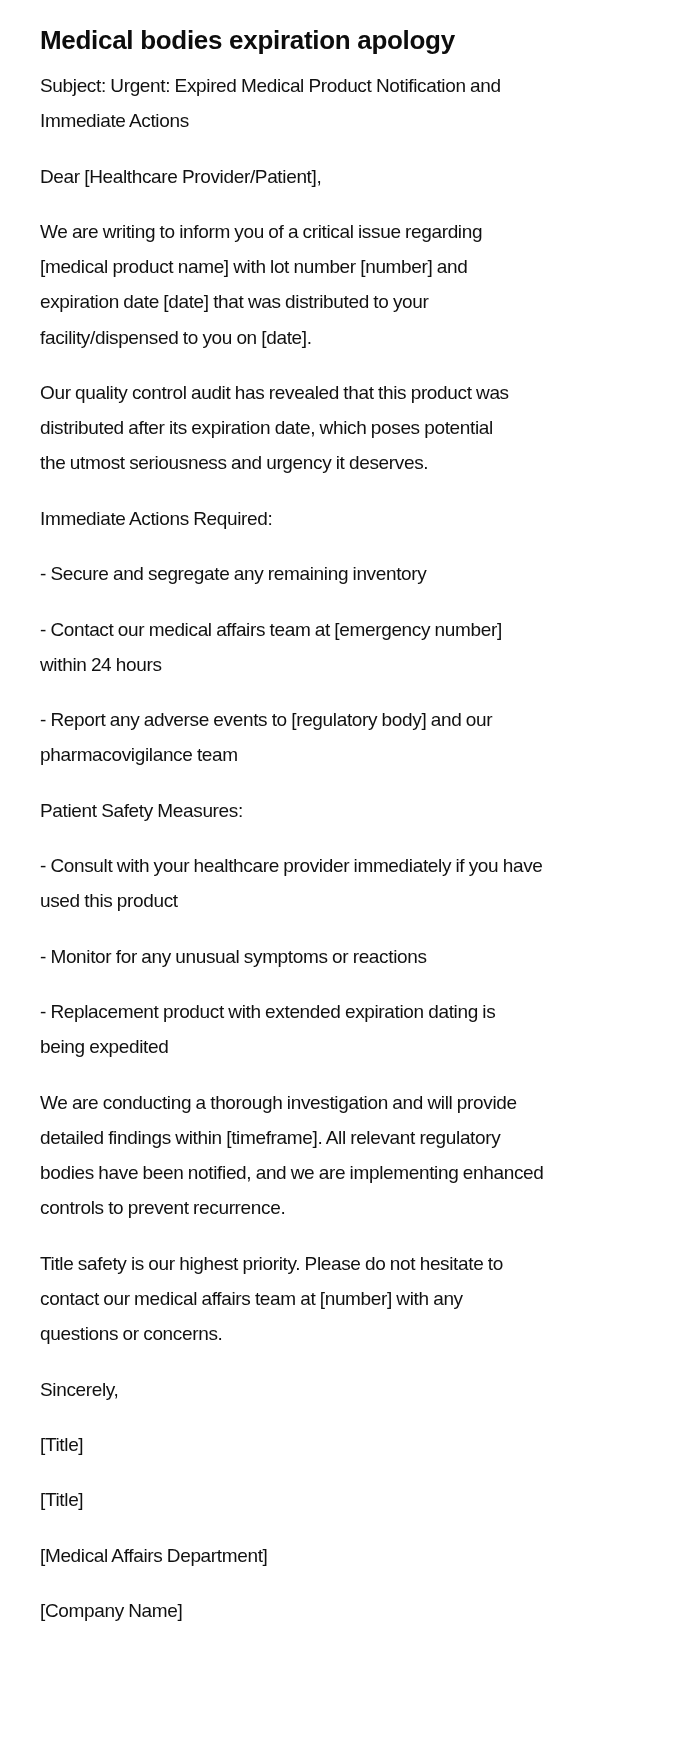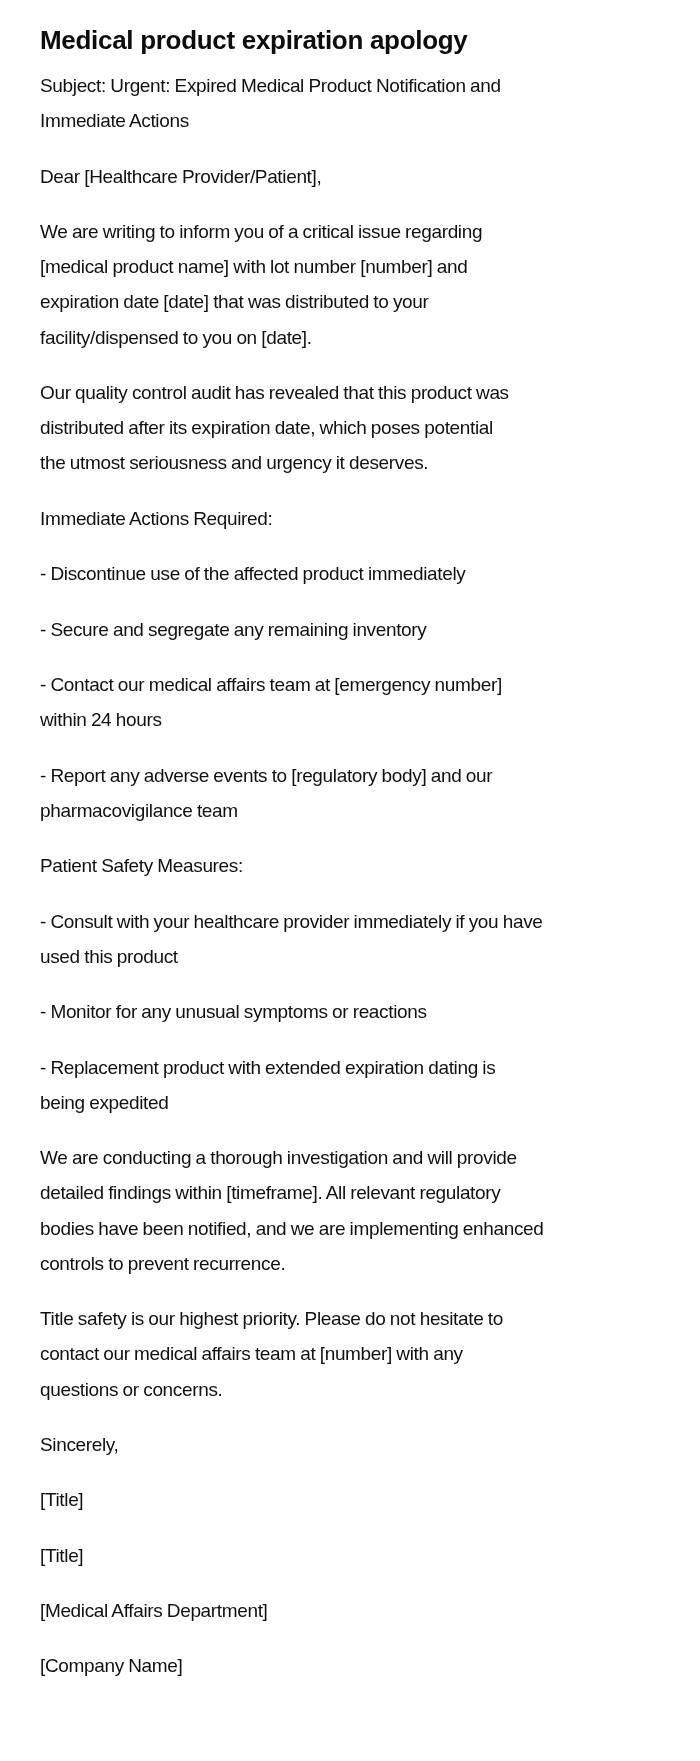--- a/index.html
+++ b/index.html
@@ -38,21 +38,21 @@
       white-space: normal;
     }
     .line {
       display: block;
     }
   </style>
 </head>
 <body>
 
 <div class="page">
-  <h1 class="doc-title">Medical product expiration apology</h1>
+  <h1 class="doc-title">Medical bodies expiration apology</h1>
 
   <p class="para">
     <span class="line">Subject: Urgent: Expired Medical Product Notification and</span>
     <span class="line">Immediate Actions</span>
   </p>
 
   <p class="para">
     <span class="line">Dear [Healthcare Provider/Patient],</span>
   </p>
 
@@ -66,23 +66,20 @@
   <p class="para">
     <span class="line">Our quality control audit has revealed that this product was</span>
     <span class="line">distributed after its expiration date, which poses potential</span>
     <span class="line">the utmost seriousness and urgency it deserves.</span>
   </p>
 
   <p class="para">
     <span class="line">Immediate Actions Required:</span>
   </p>
 
-  <p class="para">
-    <span class="line">- Discontinue use of the affected product immediately</span>
-  </p>
 
   <p class="para">
     <span class="line">- Secure and segregate any remaining inventory</span>
   </p>
 
   <p class="para">
     <span class="line">- Contact our medical affairs team at [emergency number]</span>
     <span class="line">within 24 hours</span>
   </p>
 

